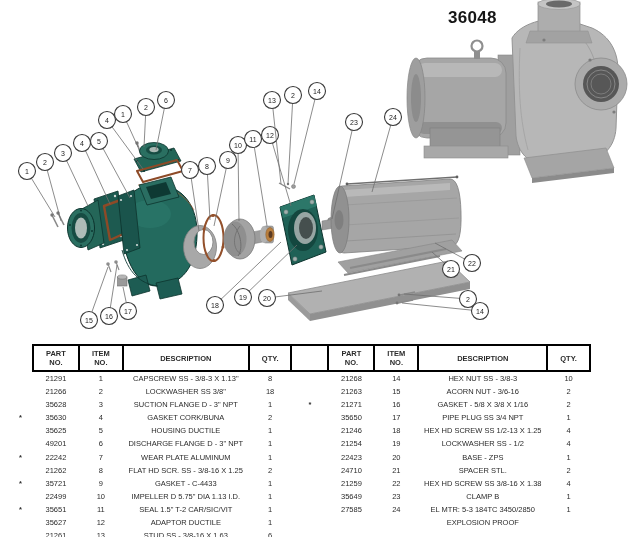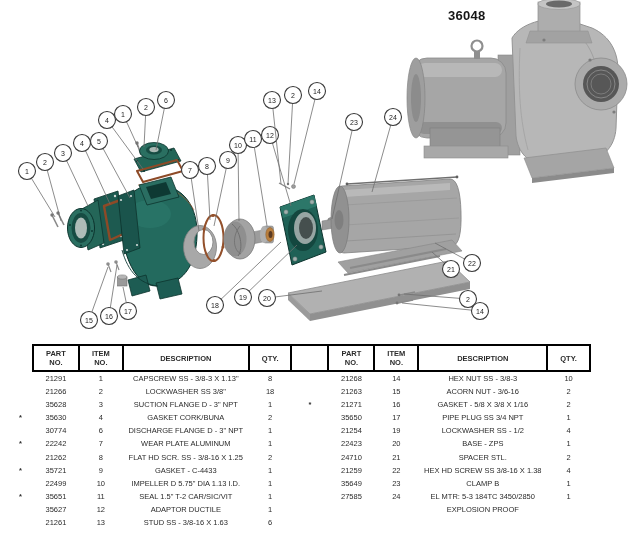--- a/index.html
+++ b/index.html
@@ -1,19 +1,19 @@
 <!DOCTYPE html>
 <html><head>
 <meta charset="utf-8">
 <style>
   html,body{margin:0;padding:0;background:#fff;}
   body{width:629px;height:537px;font-family:"Liberation Sans",sans-serif;}
   .stage{position:relative;width:629px;height:537px;background:#fff;overflow:hidden;}
   .diagram-svg{position:absolute;left:0;top:0;}
-  .product-label{position:absolute;left:448px;top:8px;font-size:13px;font-weight:bold;color:#161616;letter-spacing:.3px;}
+  .product-label{position:absolute;left:448px;top:8px;font-size:17px;font-weight:bold;color:#161616;letter-spacing:.3px;}
   .parts-table{position:absolute;left:8px;top:344px;border-collapse:collapse;table-layout:fixed;color:#2b2b2b;}
   .parts-table th{border:2px solid #000;font-size:7.5px;font-weight:bold;padding:3px 12px;background:#fff;}
   .parts-table th.no-border{border:none;}
   .parts-table td{font-size:7.5px;text-align:center;white-space:nowrap;height:13.1px;padding:0;line-height:13.1px;}
   .parts-table td.star-l,.parts-table td.star-r{font-weight:bold;}
   .callout-circle{fill:#fff;stroke:#3a3a3a;stroke-width:1.1;}
   .callout-num{font-size:7px;fill:#222;text-anchor:middle;font-family:"Liberation Sans",sans-serif;}
   .leader{stroke:#6e6e6e;stroke-width:.8;}
 </style>
 </head>
@@ -436,21 +436,33 @@
           <td class="desc">GASKET CORK/BUNA</td>
           <td class="num">2</td>
           <td class="star-r"></td>
           <td class="num">35650</td>
           <td class="num">17</td>
           <td class="desc">PIPE PLUG SS 3/4 NPT</td>
           <td class="num">1</td>
         </tr>
         <tr>
           <td class="star-l"></td>
-          <td class="num">30774</td>
+          <td class="num">35625</td>
+          <td class="num">5</td>
+          <td class="desc">HOUSING DUCTILE</td>
+          <td class="num">1</td>
+          <td class="star-r"></td>
+          <td class="num">21246</td>
+          <td class="num">18</td>
+          <td class="desc">HEX HD SCREW SS 1/2-13 X 1.25</td>
+          <td class="num">4</td>
+        </tr>
+        <tr>
+          <td class="star-l"></td>
+          <td class="num">49201</td>
           <td class="num">6</td>
           <td class="desc">DISCHARGE FLANGE D - 3"  NPT</td>
           <td class="num">1</td>
           <td class="star-r"></td>
           <td class="num">21254</td>
           <td class="num">19</td>
           <td class="desc">LOCKWASHER SS - 1/2</td>
           <td class="num">4</td>
         </tr>
         <tr>

